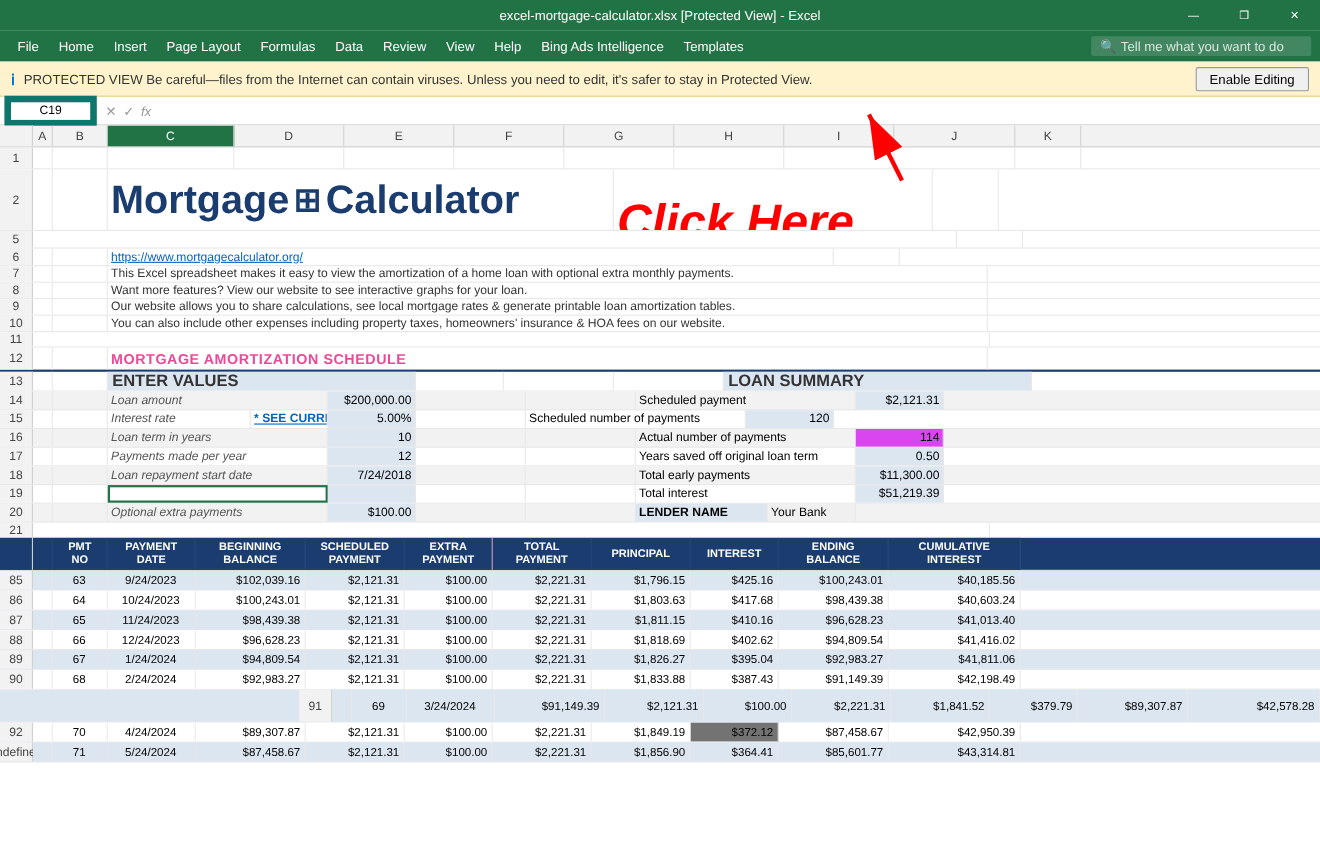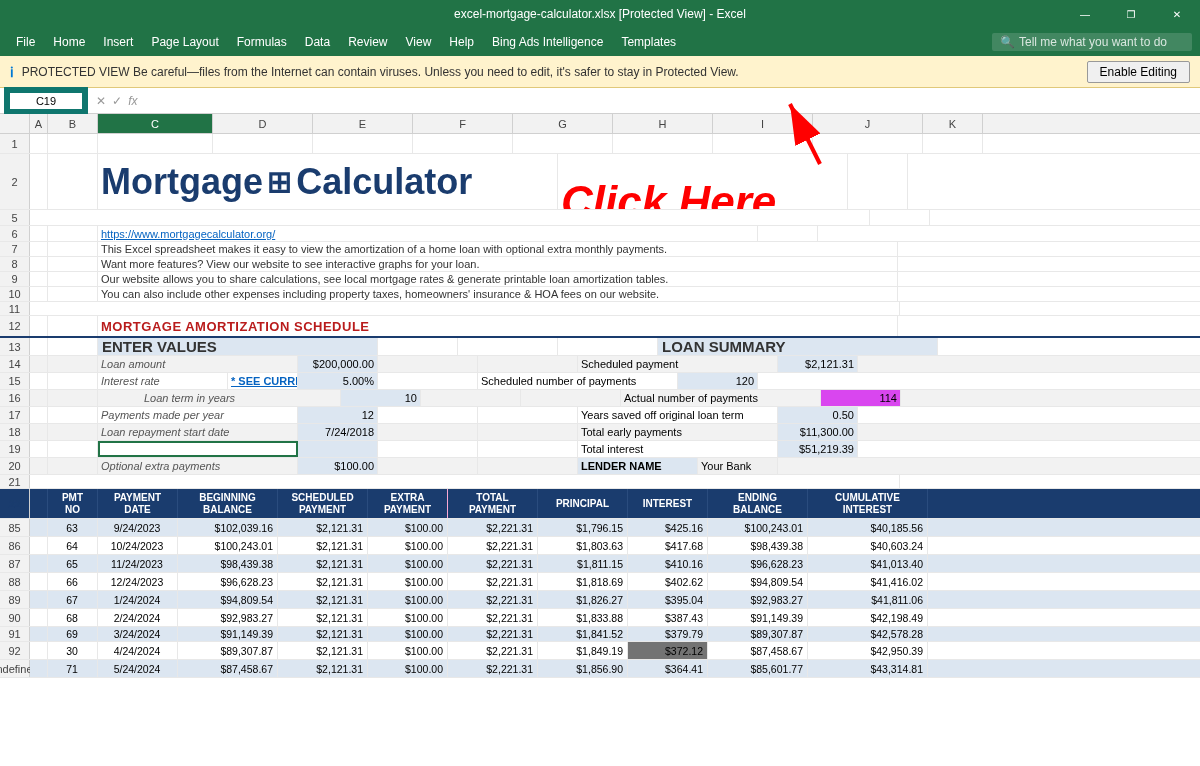--- a/index.html
+++ b/index.html
@@ -225,21 +225,21 @@
       font-weight: bold;
       color: #ff0000;
       font-style: italic;
       margin-top: 40px;
     }
     .link-text { color: #0563c1; text-decoration: underline; font-size: 11px; }
     .desc-text { font-size: 11px; color: #333; }
     .section-header {
       font-size: 13px;
       font-weight: bold;
-      color: #b91c1c;
+      color: #ec4899;
       letter-spacing: 0.5px;
     }
     .subsection-header {
       font-size: 15px;
       font-weight: bold;
       color: #333;
       background: #dce6f1;
       padding: 1px 4px;
     }
     .italic-label { font-style: italic; color: #555; font-size: 11px; }
@@ -484,21 +484,21 @@
       <div class="cell value-right" style="width:80px; background:#dce6f1;">5.00%</div>
       <div class="cell w-f"></div>
       <div class="cell" style="width:200px;">Scheduled number of payments</div>
       <div class="cell value-right" style="width:80px; background:#dce6f1;">120</div>
     </div>
 
     <div class="sheet-row" style="height:17px; background:#f2f2f2;">
       <div class="row-num">16</div>
       <div class="cell w-a"></div>
       <div class="cell w-b"></div>
-      <div class="cell italic-label" style="width:200px;margin-left:43px;">Loan term in years</div>
+      <div class="cell italic-label" style="width:200px;">Loan term in years</div>
       <div class="cell value-right" style="width:80px; background:#dce6f1;">10</div>
       <div class="cell w-e"></div>
       <div class="cell w-f"></div>
       <div class="cell" style="width:200px;">Actual number of payments</div>
       <div class="cell value-right" style="width:80px; background:#d946ef;">114</div>
     </div>
 
     <div class="sheet-row" style="height:17px;">
       <div class="row-num">17</div>
       <div class="cell w-a"></div>
@@ -669,38 +669,38 @@
     <div class="cell data-cell data-cell-center" style="width:80px;background:#fff">2/24/2024</div>
     <div class="cell data-cell" style="width:100px;background:#fff">$92,983.27</div>
     <div class="cell data-cell" style="width:90px;background:#fff">$2,121.31</div>
     <div class="cell data-cell" style="width:80px;background:#fff">$100.00</div>
     <div class="cell data-cell" style="width:90px;background:#fff">$2,221.31</div>
     <div class="cell data-cell" style="width:90px;background:#fff">$1,833.88</div>
     <div class="cell data-cell" style="width:80px;background:#fff">$387.43</div>
     <div class="cell data-cell" style="width:100px;background:#fff">$91,149.39</div>
     <div class="cell data-cell" style="width:120px;background:#fff">$42,198.49</div>
   </div>
-        <div class="sheet-row" style="height: 15px; background: rgb(220, 230, 241);">
+        <div class="sheet-row" style="height: 30px; background: rgb(220, 230, 241); justify-content: flex-end;">
     <div class="row-num">91</div>
     <div class="cell w-a" style="background:#dce6f1"></div>
     <div class="cell data-cell data-cell-center" style="width:50px;background:#dce6f1">69</div>
     <div class="cell data-cell data-cell-center" style="width:80px;background:#dce6f1">3/24/2024</div>
     <div class="cell data-cell" style="width:100px;background:#dce6f1">$91,149.39</div>
     <div class="cell data-cell" style="width:90px;background:#dce6f1">$2,121.31</div>
     <div class="cell data-cell" style="width:80px;background:#dce6f1">$100.00</div>
     <div class="cell data-cell" style="width:90px;background:#dce6f1">$2,221.31</div>
     <div class="cell data-cell" style="width:90px;background:#dce6f1">$1,841.52</div>
     <div class="cell data-cell" style="width:80px;background:#dce6f1">$379.79</div>
     <div class="cell data-cell" style="width:100px;background:#dce6f1">$89,307.87</div>
     <div class="cell data-cell" style="width:120px;background:#dce6f1">$42,578.28</div>
   </div>
         <div class="sheet-row" style="height: 18px; background: rgb(255, 255, 255);">
     <div class="row-num">92</div>
     <div class="cell w-a" style="background:#fff"></div>
-    <div class="cell data-cell data-cell-center" style="width:50px;background:#fff">30</div>
+    <div class="cell data-cell data-cell-center" style="width:50px;background:#fff">70</div>
     <div class="cell data-cell data-cell-center" style="width:80px;background:#fff">4/24/2024</div>
     <div class="cell data-cell" style="width:100px;background:#fff">$89,307.87</div>
     <div class="cell data-cell" style="width:90px;background:#fff">$2,121.31</div>
     <div class="cell data-cell" style="width:80px;background:#fff">$100.00</div>
     <div class="cell data-cell" style="width:90px;background:#fff">$2,221.31</div>
     <div class="cell data-cell" style="width:90px;background:#fff">$1,849.19</div>
     <div class="cell data-cell" style="width:80px;background:#737373">$372.12</div>
     <div class="cell data-cell" style="width:100px;background:#fff">$87,458.67</div>
     <div class="cell data-cell" style="width:120px;background:#fff">$42,950.39</div>
   </div>

